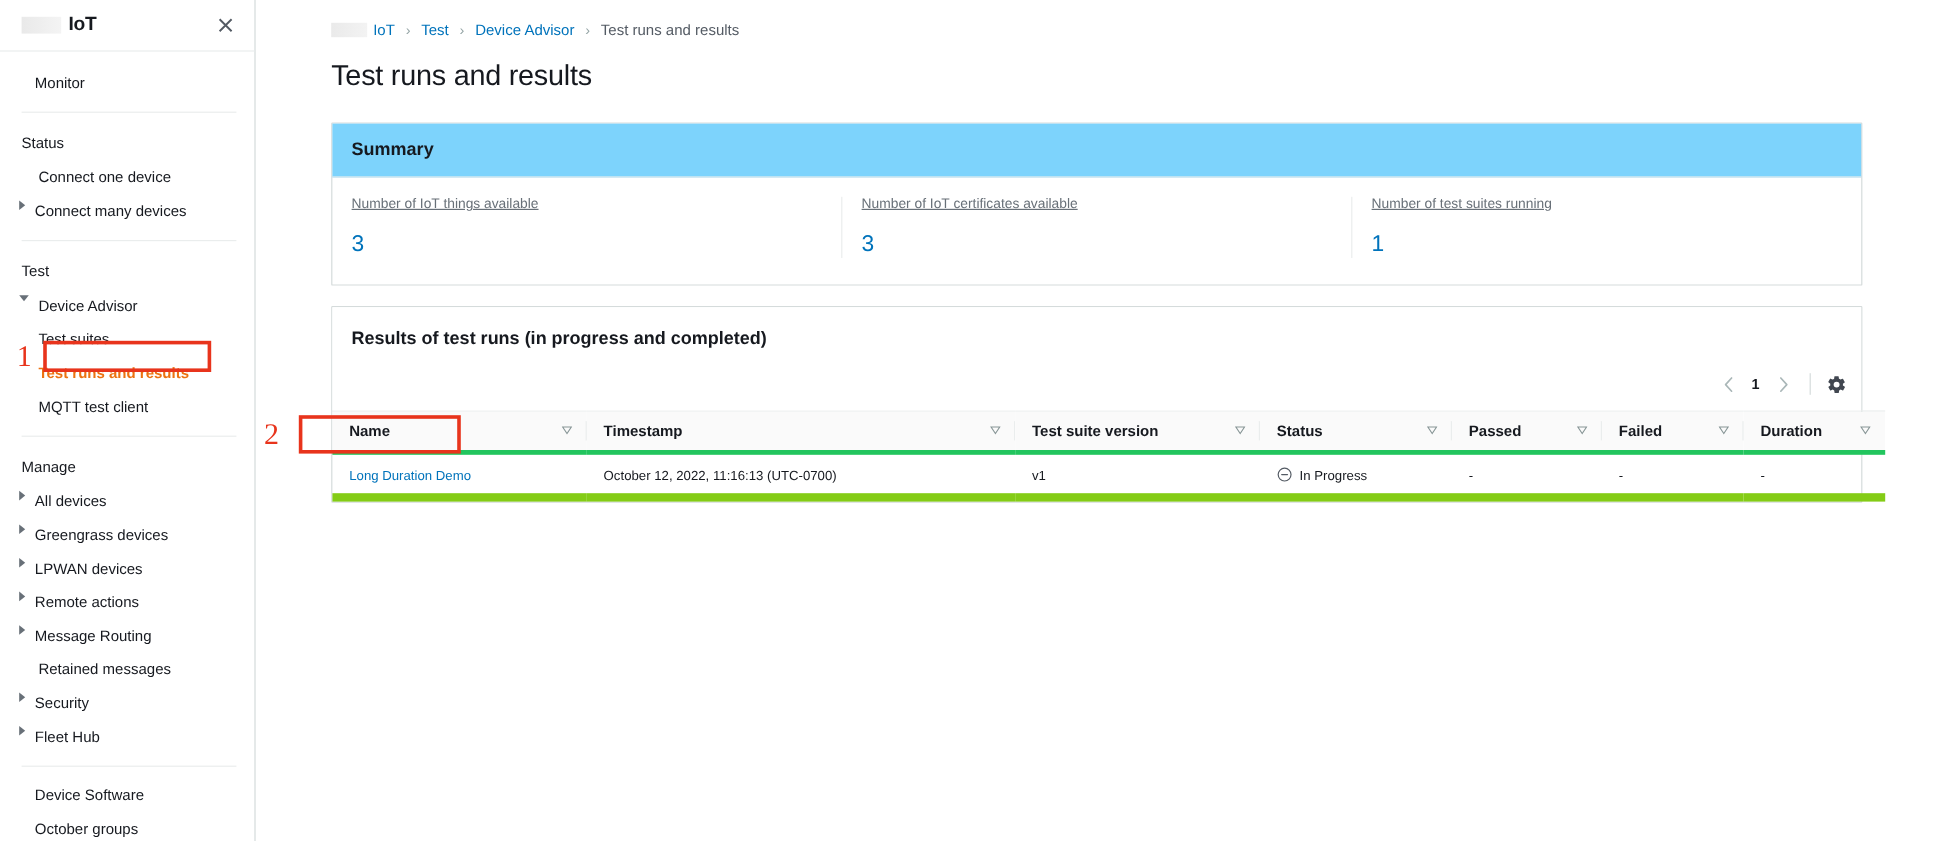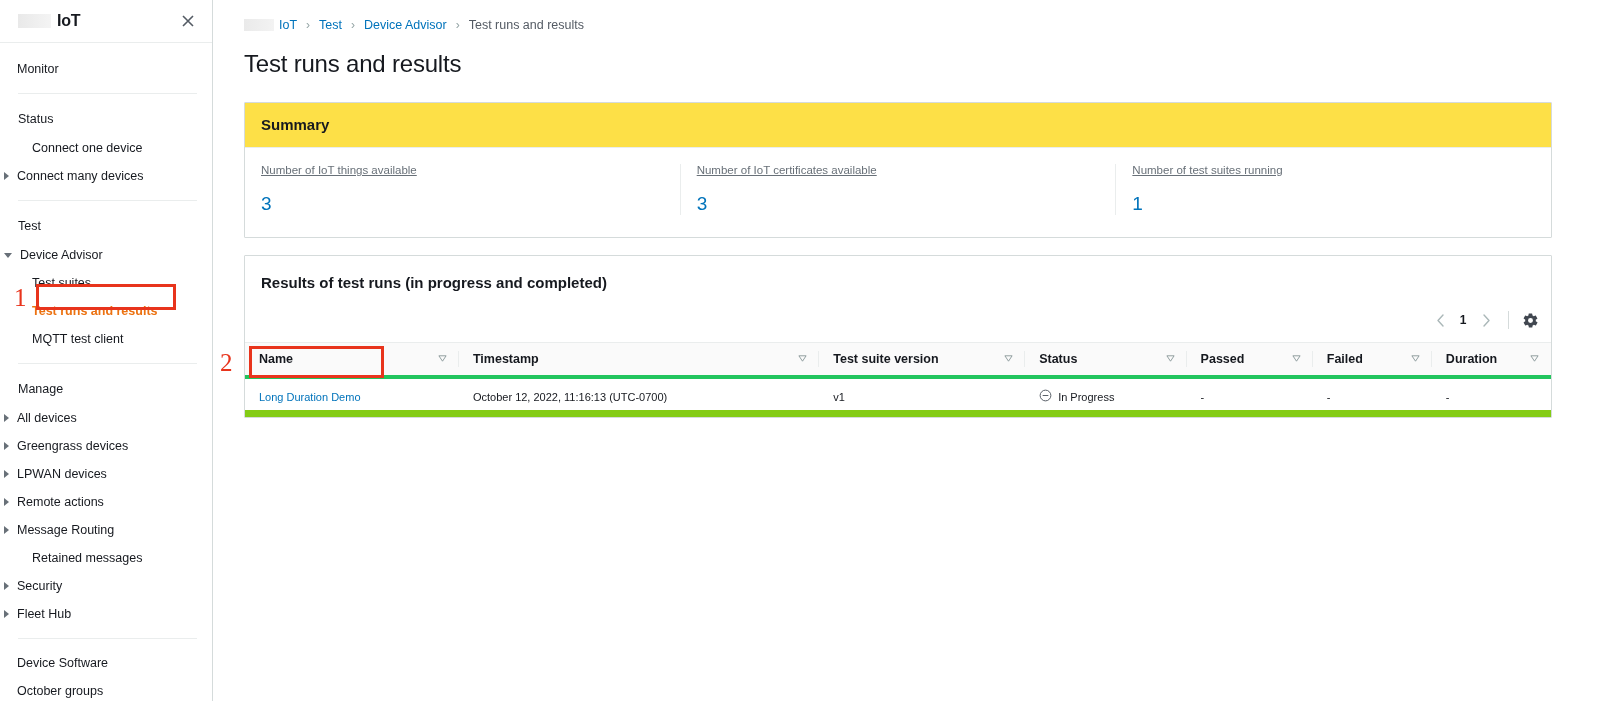--- a/index.html
+++ b/index.html
@@ -2,21 +2,21 @@
 <html><head>
 <meta charset="utf-8">
 <style>
   * { box-sizing: border-box; margin: 0; padding: 0; }
   html, body {
     width: 1612px; height: 701px;
     font-family: "Liberation Sans", sans-serif;
     background: #ffffff;
     overflow: hidden;
   }
-  .app { display: flex; width: 1612px; height: 701px; position: relative; }
+  .app { display: flex; width: 1612px; height: 701px; position: relative; gap: 32px; }
 
   
   .sidebar {
     width: 213px; height: 701px;
     background: #ffffff;
     border-right: 1px solid #d5dbdb;
     position: relative;
     flex: 0 0 213px;
   }
   .sb-header {
@@ -39,22 +39,22 @@
     display: flex; align-items: center; justify-content: center;
     cursor: pointer; color: #545b64;
   }
   .sb-body { padding-top: 12px; }
   .sb-group-title {
     font-size: 12.5px; color: #16191f; font-weight: normal;
     padding: 8px 0 8px 18px;
   }
   .sb-item {
     font-size: 12.5px; color: #16191f;
-    padding: 5px 0 5px 4px;
-    display: flex; align-items: center;
+    padding: 5px 0 5px 16px;
+    display: flex; 
     cursor: pointer; line-height: 18px;
     position: relative;
   }
   .sb-item.indent1 { padding-left: 32px; }
   .sb-item .caret {
     width: 0; height: 0;
     border-left: 5px solid #687078;
     border-top: 4px solid transparent;
     border-bottom: 4px solid transparent;
     margin-right: 8px; flex: 0 0 auto;
@@ -119,21 +119,21 @@
     letter-spacing: -0.2px;
   }
 
   .panel {
     margin: 24px 60px 0 31px;
     background: #ffffff;
     border: 1px solid #d5dbdb;
     border-radius: 1px;
   }
   .panel-head {
-    background: #fde047;
+    background: #7dd3fc;
     border-bottom: 1px solid #eaeded;
     padding: 13px 16px;
   }
   .panel-head-title {
     font-size: 15px; font-weight: bold; color: #16191f;
   }
   .metrics { display: flex; padding: 16px 0 22px 0; }
   .metric {
     flex: 1 1 0; padding: 0 16px;
   }

